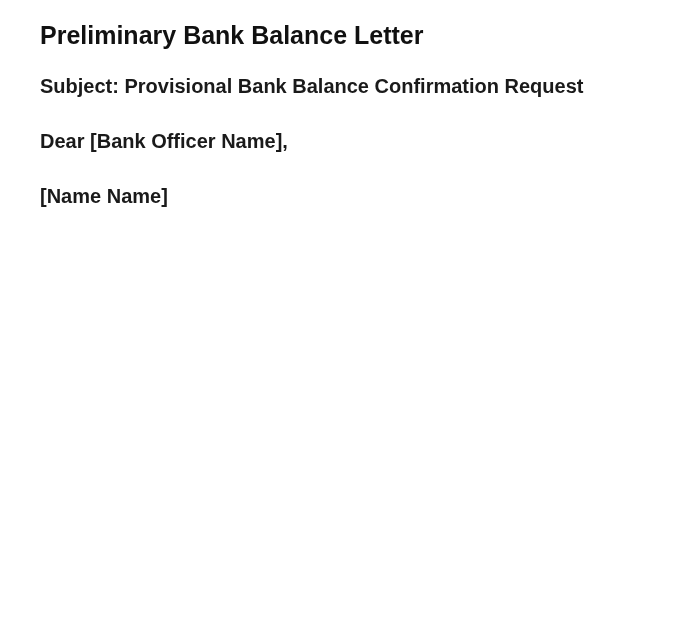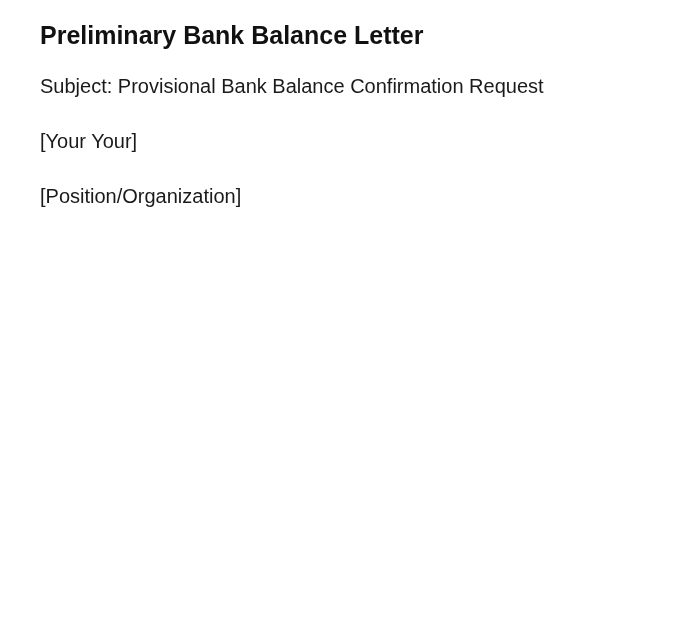--- a/index.html
+++ b/index.html
@@ -25,35 +25,35 @@
     font-size: 25px;
     line-height: 34px;
     font-weight: 700;
     color: #111111;
     letter-spacing: 0;
   }
   p.doc-para {
     margin: 0 0 20px 0;
     font-size: 20px;
     line-height: 35px;
-    font-weight: 400;
+    font-weight: 700;
     color: #1a1a1a;
     max-width: 545px;
     letter-spacing: 0;
   }
 </style>
 </head>
 <body>
 
 <main class="page">
   <h1 class="doc-title">Preliminary Bank Balance Letter</h1>
 
   <p class="doc-para">Subject: Provisional Bank Balance Confirmation Request</p>
 
+  <p class="doc-para">Dear [Bank Officer Name],</p>
 
 
 
 
 
-  <p class="doc-para">[Your Your]</p>
+  <p class="doc-para">[Name Name]</p>
 
-  <p class="doc-para">[Position/Organization]</p>
 </main>
 
 </body></html>

